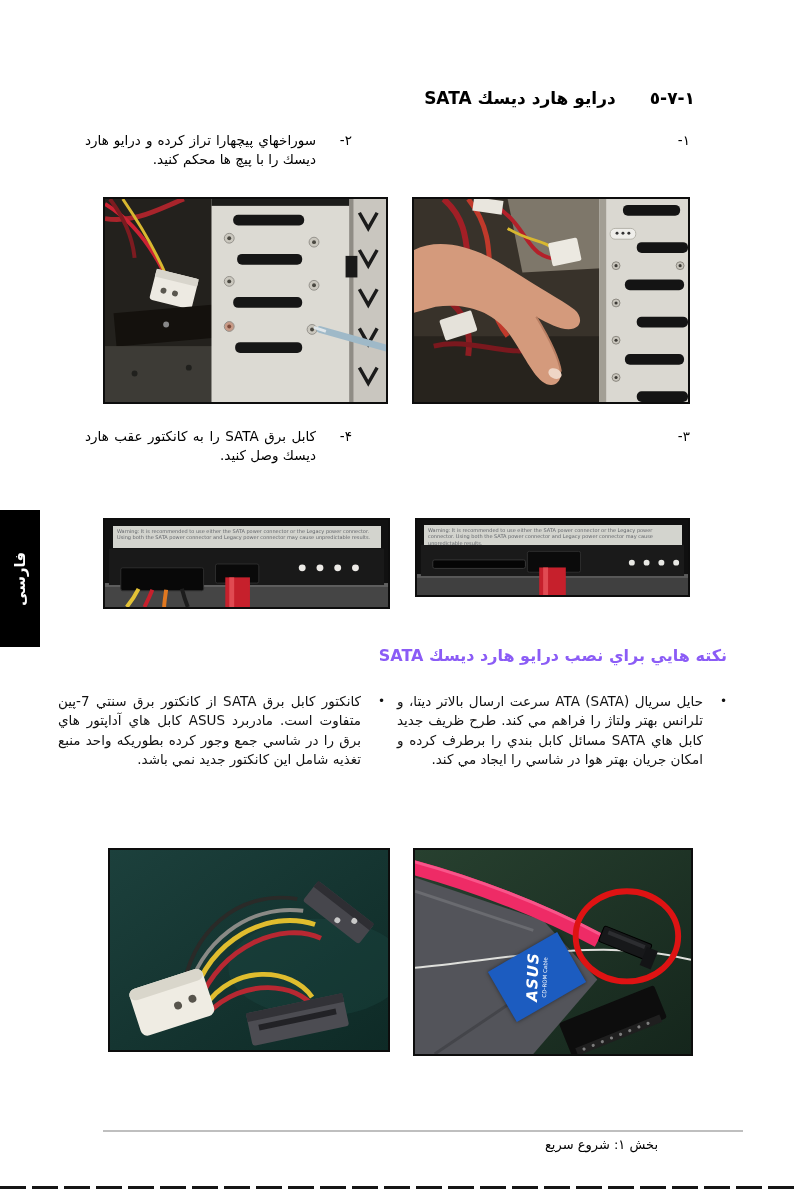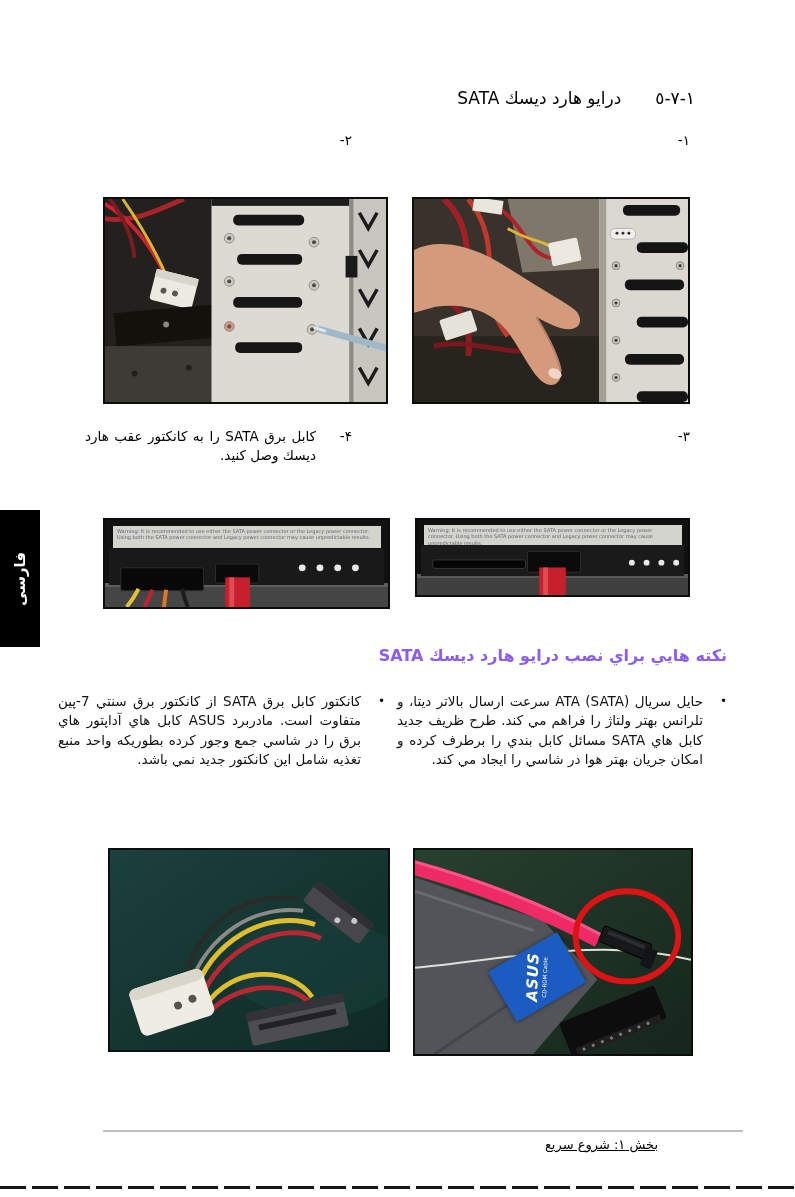--- a/index.html
+++ b/index.html
@@ -4,21 +4,21 @@
 <style>
   html,body{margin:0;padding:0;background:#fff;}
   body{
     width:795px;height:1197px;position:relative;overflow:hidden;
     font-family:"DejaVu Sans","Liberation Sans",sans-serif;
     color:#111;
   }
   .abs{position:absolute;}
   
   .page-title{
-    top:88px;right:100px;margin:0;font-size:17px;font-weight:normal;
+    top:88px;right:100px;margin:0;font-size:17px;font-weight:bold;
     white-space:nowrap;color:#000;
   }
   .page-title .num{margin-left:34px;}
   .step{display:flex;font-size:13.5px;line-height:19px;color:#000;}
   .step .marker{width:36px;flex-shrink:0;}
   .step .stext{flex:1;text-align:justify;}
   .step1{top:131px;right:105px;width:293px;}
   .step2{top:131px;right:443px;width:267px;}
   .step3{top:427px;right:105px;width:293px;}
   .step4{top:427px;right:443px;width:267px;}
@@ -58,41 +58,42 @@
   .asus-inner .sub{font-size:5.5px;line-height:6px;}
   
   .lang-tab{
     left:0;top:510px;width:40px;height:137px;background:#000;
     display:flex;align-items:center;justify-content:center;
   }
   .lang-tab .lang-text{
     transform:rotate(-90deg);color:#fff;font-size:15px;font-weight:bold;white-space:nowrap;
   }
   .footer-rule{left:103px;top:1130px;width:640px;height:2px;background:#bfbfbf;}
-  .footer-text{top:1137px;right:137px;font-size:13px;color:#000;white-space:nowrap;text-decoration:underline;}
+  .footer-text{top:1137px;right:137px;font-size:13px;color:#000;white-space:nowrap;}
   .bottom-rule{
     left:0;top:1186px;width:795px;height:3px;
     background:repeating-linear-gradient(90deg,#151515 0 26px,transparent 26px 32px);
   }
 </style>
 </head>
 <body>
 
 <div>
 
   <h1 class="abs page-title" dir="rtl">
     <span class="num">١-٧-٥</span><span>درايو هارد ديسك SATA</span>
   </h1>
 
   <div class="abs step step1" dir="rtl">
     <span class="marker">١-</span>
   </div>
 
   <div class="abs step step2" dir="rtl">
     <span class="marker">٢-</span>
+    <span class="stext">سوراخهاي پيچهارا تراز كرده و درايو هارد ديسك را با پيچ ها محكم كنيد.</span>
   </div>
 
   <div class="abs photo photo1">
     <svg viewBox="0 0 278 207" preserveAspectRatio="none">
       <rect width="278" height="207" fill="#38322a"></rect>
       <polygon points="95,0 210,0 200,70 110,75" fill="#7e776a"></polygon>
       <rect x="0" y="140" width="190" height="67" fill="#27231d"></rect>
       <g>
         <path d="M30,0 C70,35 40,80 75,115" stroke="#a21f26" stroke-width="6" fill="none"></path>
         <path d="M55,0 C95,50 60,95 95,140" stroke="#c0392b" stroke-width="5" fill="none"></path>

